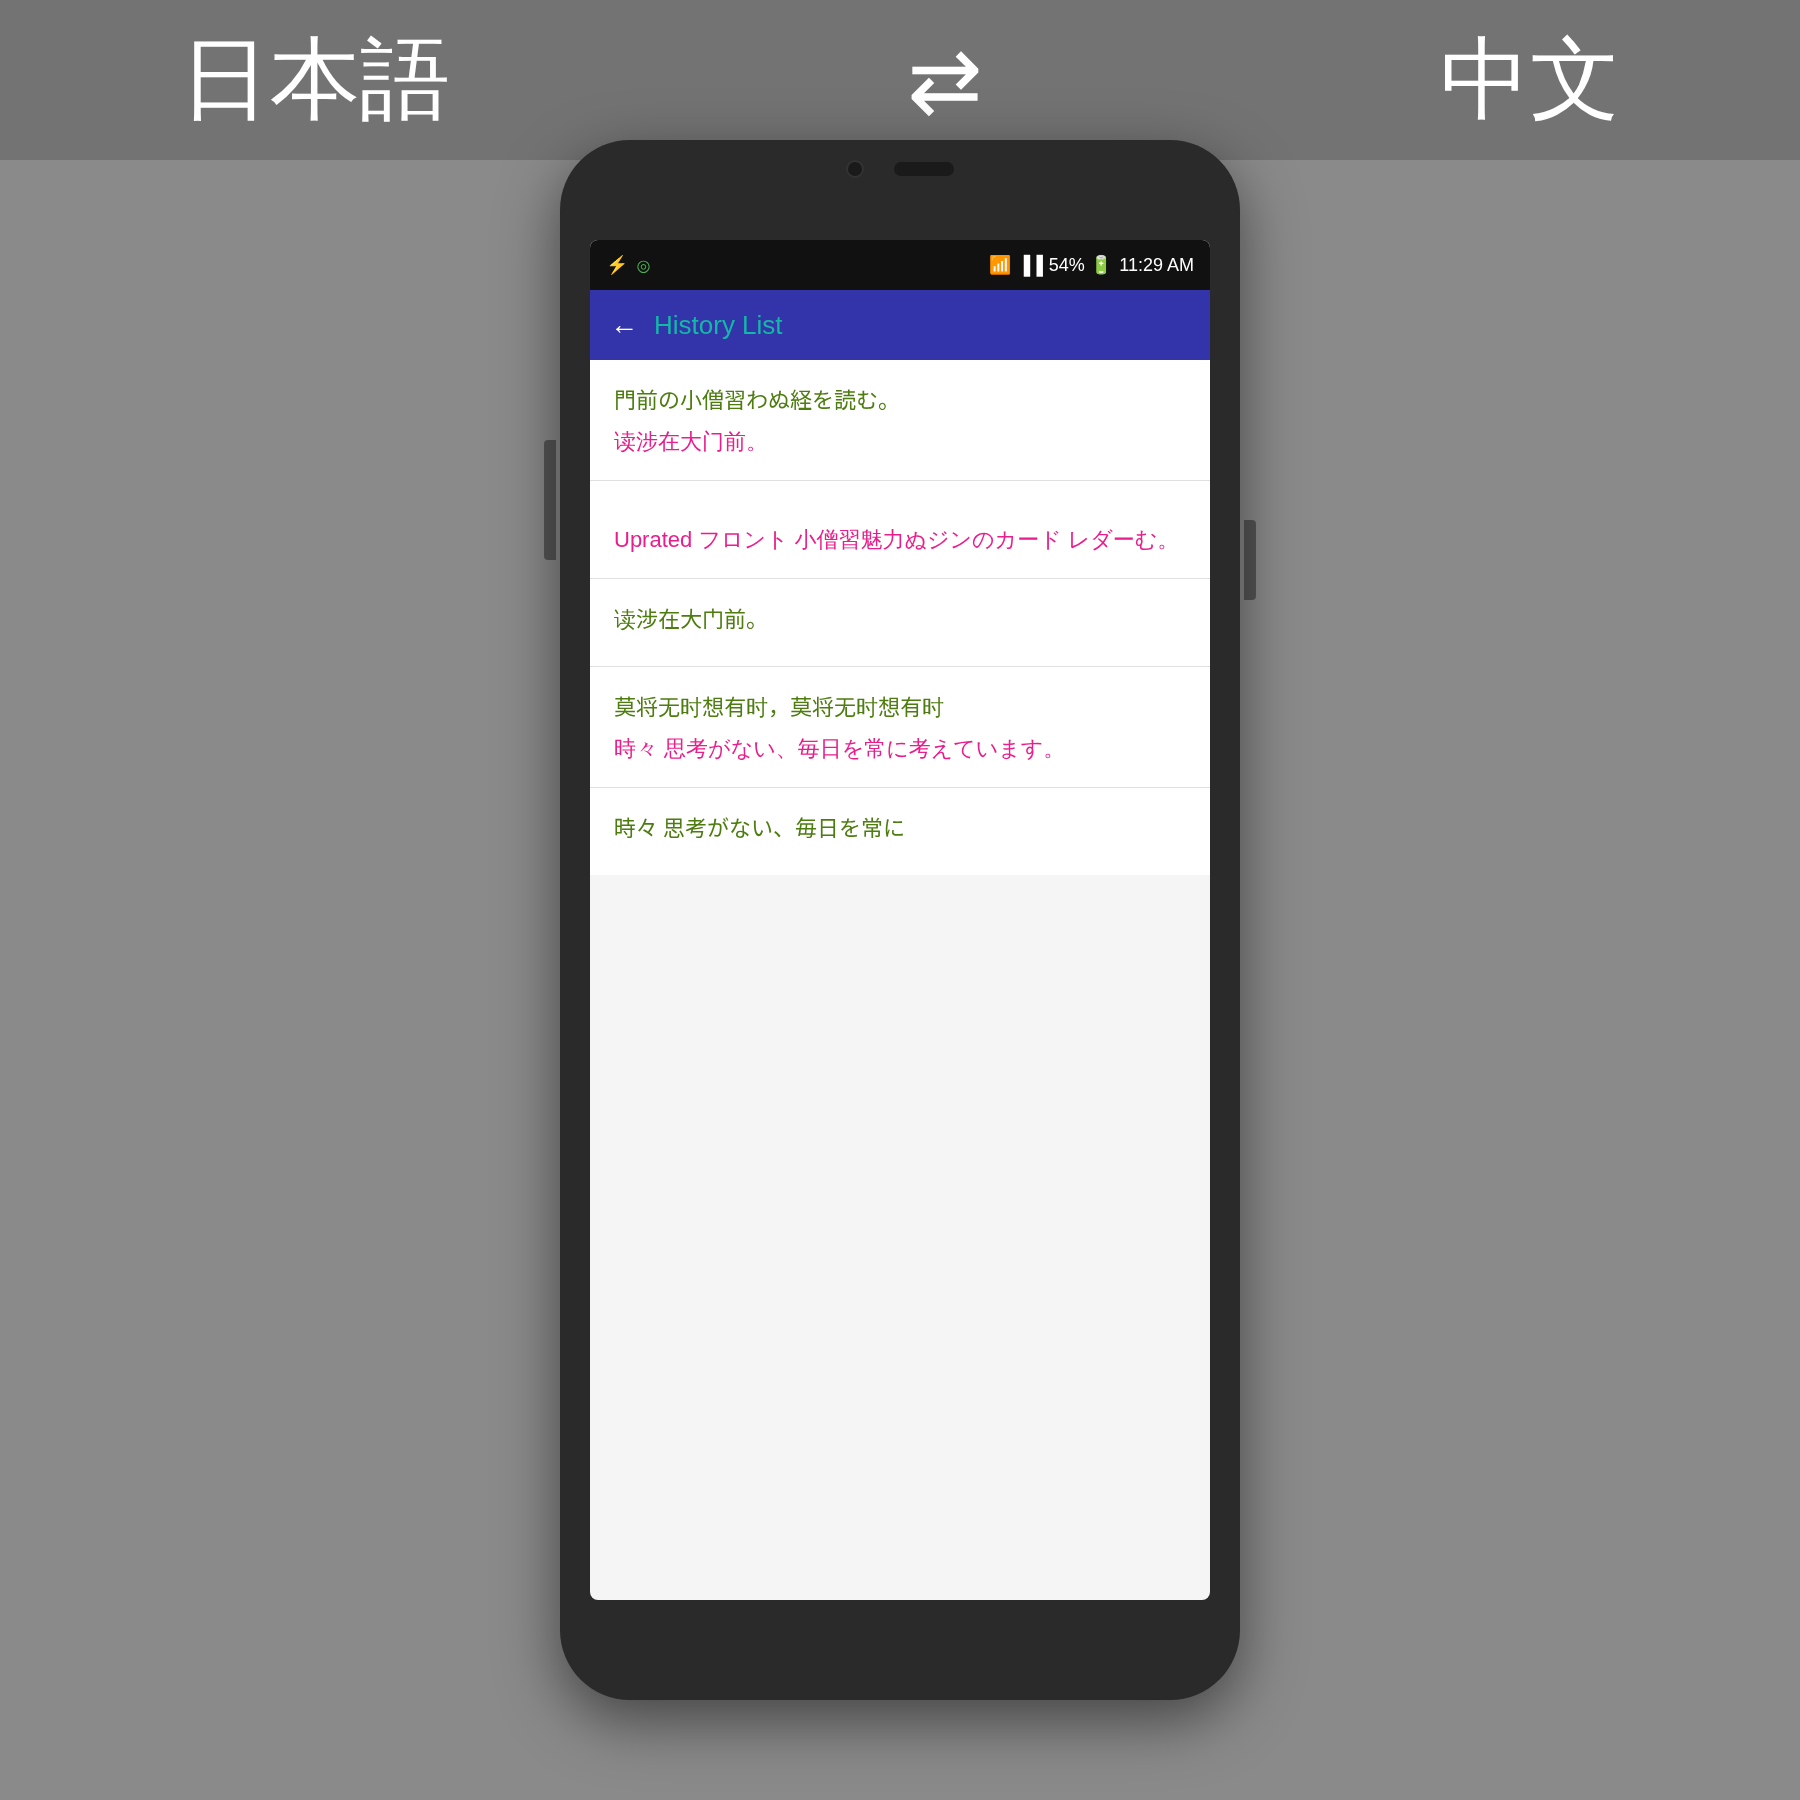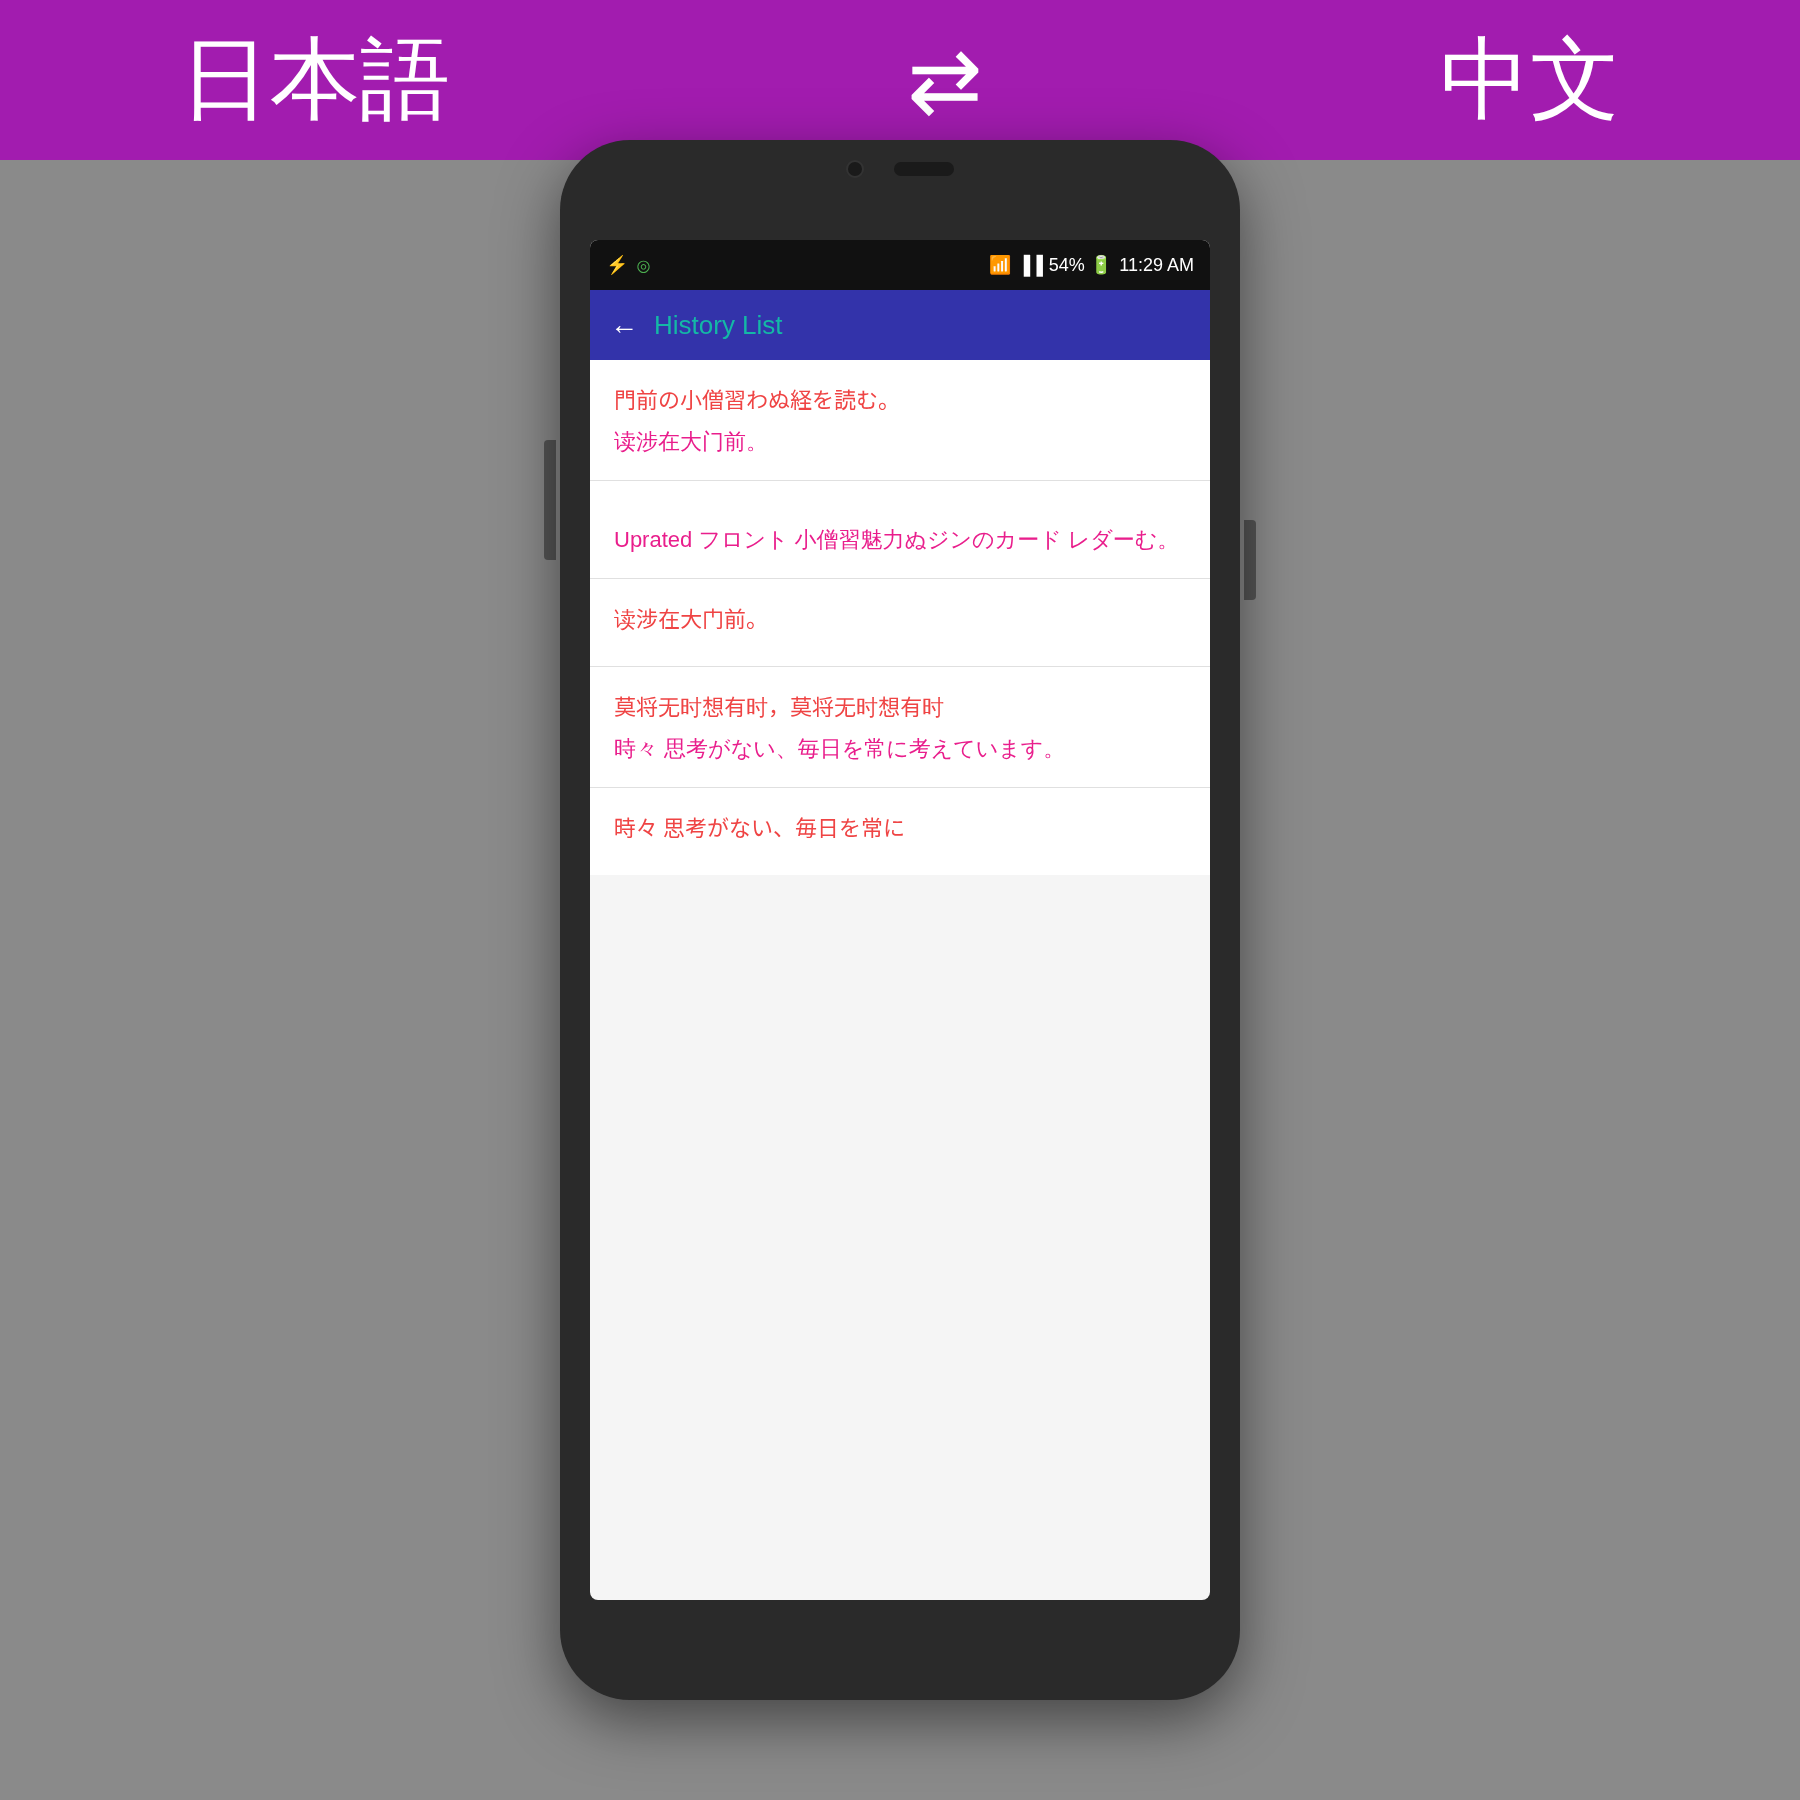--- a/index.html
+++ b/index.html
@@ -10,21 +10,21 @@
       overflow: hidden;
       background-color: #8a8a8a;
       font-family: sans-serif;
       position: relative;
     }
 
     
     .top-header {
       width: 1800px;
       height: 160px;
-      background-color: #a21caf;
+      background-color: #737373;
       display: flex;
       align-items: center;
       justify-content: space-between;
       padding: 0 180px;
     }
 
     .lang-label {
       color: white;
       font-size: 90px;
       font-weight: 300;
@@ -180,21 +180,21 @@
       padding: 22px 24px;
       border-bottom: 1px solid #e0e0e0;
     }
 
     .history-item:last-child {
       border-bottom: none;
     }
 
     .original-text {
       font-size: 22px;
-      color: #ef4444;
+      color: #4d7c0f;
       line-height: 1.5;
       margin-bottom: 10px;
       font-family: 'MS Gothic', 'Noto Sans JP', sans-serif;
     }
 
     .translated-text {
       font-size: 22px;
       color: #e91e8c;
       line-height: 1.5;
       font-family: 'Arial', sans-serif;

